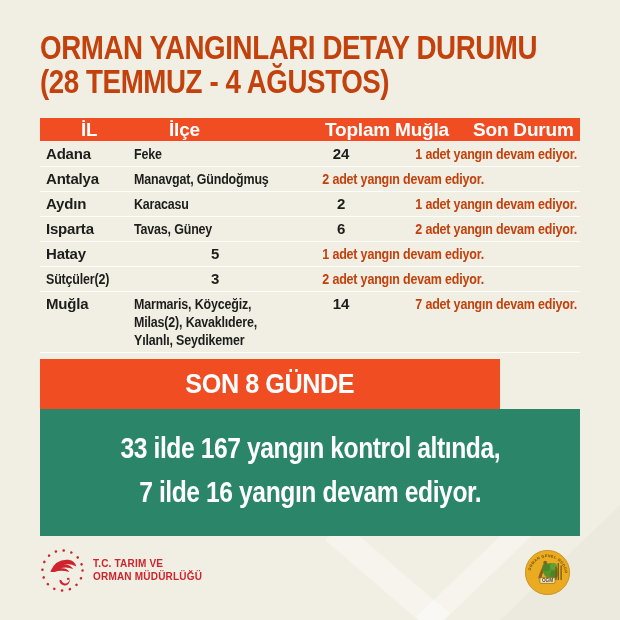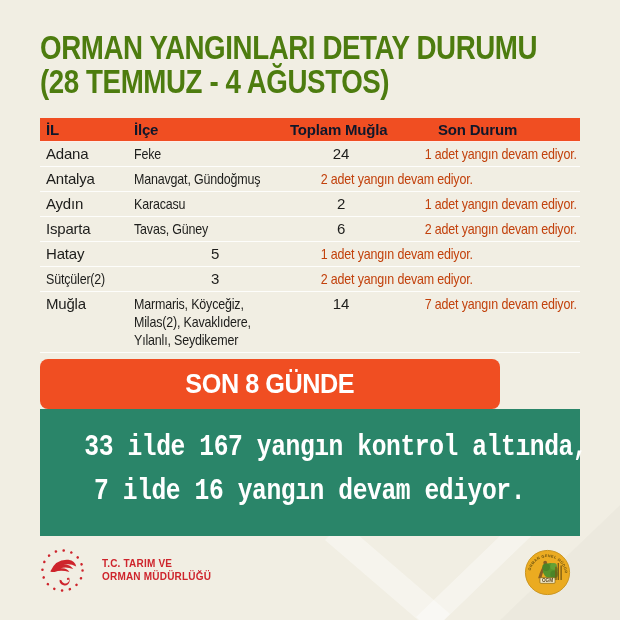--- a/index.html
+++ b/index.html
@@ -5,84 +5,84 @@
   * { margin:0; padding:0; box-sizing:border-box; }
   html,body { width:620px; height:620px; }
   .page {
     position:relative; width:620px; height:620px; overflow:hidden;
     background:#F1EEE3;
     font-family:"Liberation Sans", sans-serif;
   }
   .watermark { position:absolute; left:0; top:0; width:620px; height:620px; pointer-events:none; }
 
   
-  .title { position:absolute; left:40px; top:31px; width:540px; color:#4d7c0f; }
+  .title { position:absolute; left:40px; top:31px; width:540px; color:#c2410c; }
   .t-line {
     display:block; font-size:33px; font-weight:bold; line-height:34px;
     letter-spacing:-0.5px; white-space:nowrap;
     transform:scaleX(0.84); transform-origin:0 50%;
   }
 
   
   .table { position:absolute; left:40px; top:118px; width:540px; }
   .thead {
     position:relative; height:24px; background:#F04E22;
     border-bottom:1px solid rgba(255,255,255,0.9);
   }
   .th {
-    position:absolute; top:0; line-height:24px; color:#0f172a;
-    font-size:15px; font-weight:bold; letter-spacing:-0.2px; white-space:nowrap;
+    position:absolute; top:0; line-height:24px; color:#ffffff;
+    font-size:19px; font-weight:bold; letter-spacing:-0.2px; white-space:nowrap;margin-left:35px;
   }
   .th-il   { left:6px; }
   .th-ilce { left:94px; }
   .th-top  { left:250px; }
   .th-son  { left:398px; }
 
   .trow {
     display:grid; grid-template-columns:88px 162px 90px 1fr;
     padding:3px 3px 3px 6px; align-items:flex-start;
     border-bottom:1px solid rgba(255,255,255,0.85);
-    color:#1D1D1B; font-weight:normal; font-size:14.5px; line-height:18px;
+    color:#1D1D1B; font-weight:bold; font-size:14.5px; line-height:18px;
     letter-spacing:-0.2px;
   }
   .td-il   { white-space:nowrap; font-size:15px; }
   .td-ilce .inner-ilce {
     display:inline-block; width:116%; white-space:pre-line;
     transform:scaleX(0.86); transform-origin:0 0;
   }
   .td-num  { text-align:center; font-size:15px; }
   .td-son  { text-align:right; color:#c2410c; }
   .td-son .inner-son {
     display:inline-block; white-space:nowrap;
     transform:scaleX(0.86); transform-origin:100% 50%;
   }
 
   
   .banner-orange {
     position:absolute; left:40px; top:359px; width:460px; height:50px;
-    background:#F04E22; display:flex; align-items:center; justify-content:center;border-radius:8px;
+    background:#F04E22; display:flex; align-items:center; justify-content:center;
   }
   .banner-orange .b-text {
     color:#FFFFFF; font-size:28px; font-weight:bold; white-space:nowrap;
     transform:scaleX(0.9); transform-origin:50% 50%; letter-spacing:-0.5px;
   }
   .banner-green {
     position:absolute; left:40px; top:409px; width:540px; height:127px;
     background:#2A8569; text-align:center; padding-top:17px;
   }
-  .s-line { height:44px; line-height:44px;font-family:Liberation Mono, monospace; }
+  .s-line { height:44px; line-height:44px; }
   .s-line span {
     display:inline-block; color:#FFFFFF; font-size:29px; font-weight:bold;
     white-space:nowrap; transform:scaleX(0.85); transform-origin:50% 50%;
     letter-spacing:-0.5px;
   }
 
   
   .footer-left { position:absolute; left:40px; top:548px; display:flex; align-items:center; }
-  .ministry-text { margin-left:17px; color:#CE242C; }
+  .ministry-text { margin-left:8px; color:#CE242C; }
   .ministry-text span {
     display:block; font-size:10px; font-weight:bold; line-height:12.5px;
     letter-spacing:0.2px; white-space:nowrap;
   }
   .footer-right { position:absolute; left:524px; top:549px; }
 </style>
 </head>
 <body>
 
 <div class="page">

